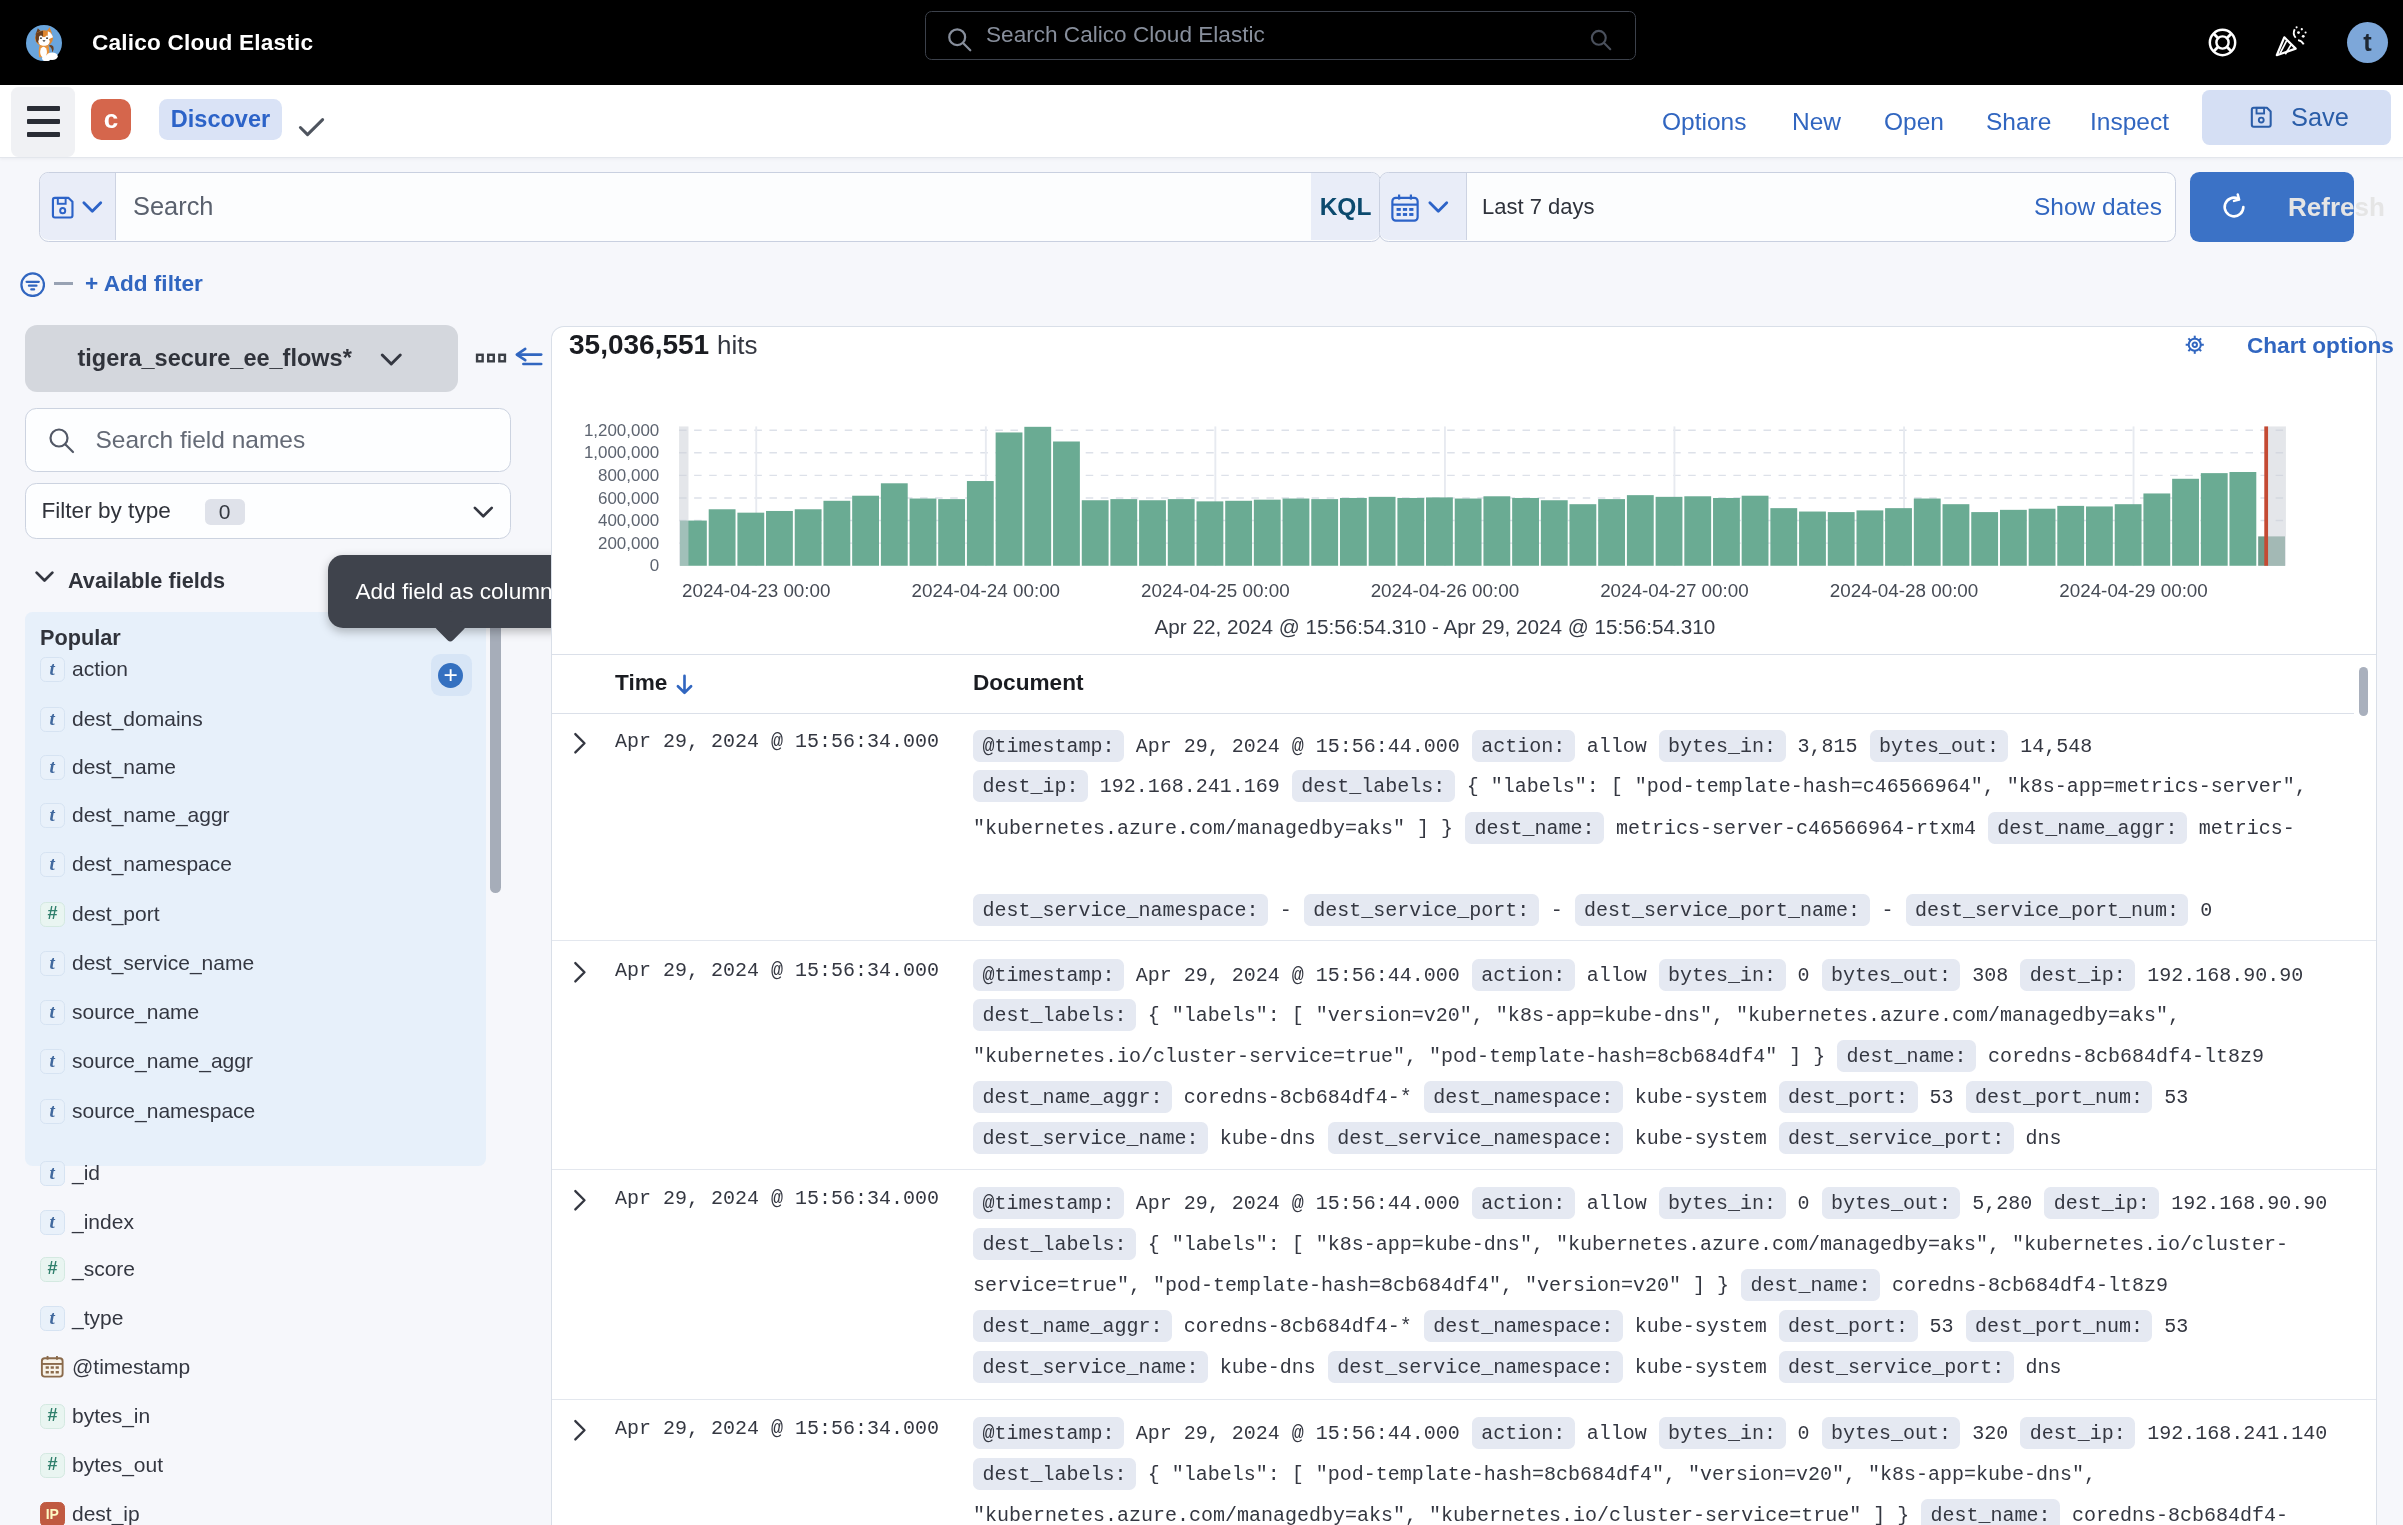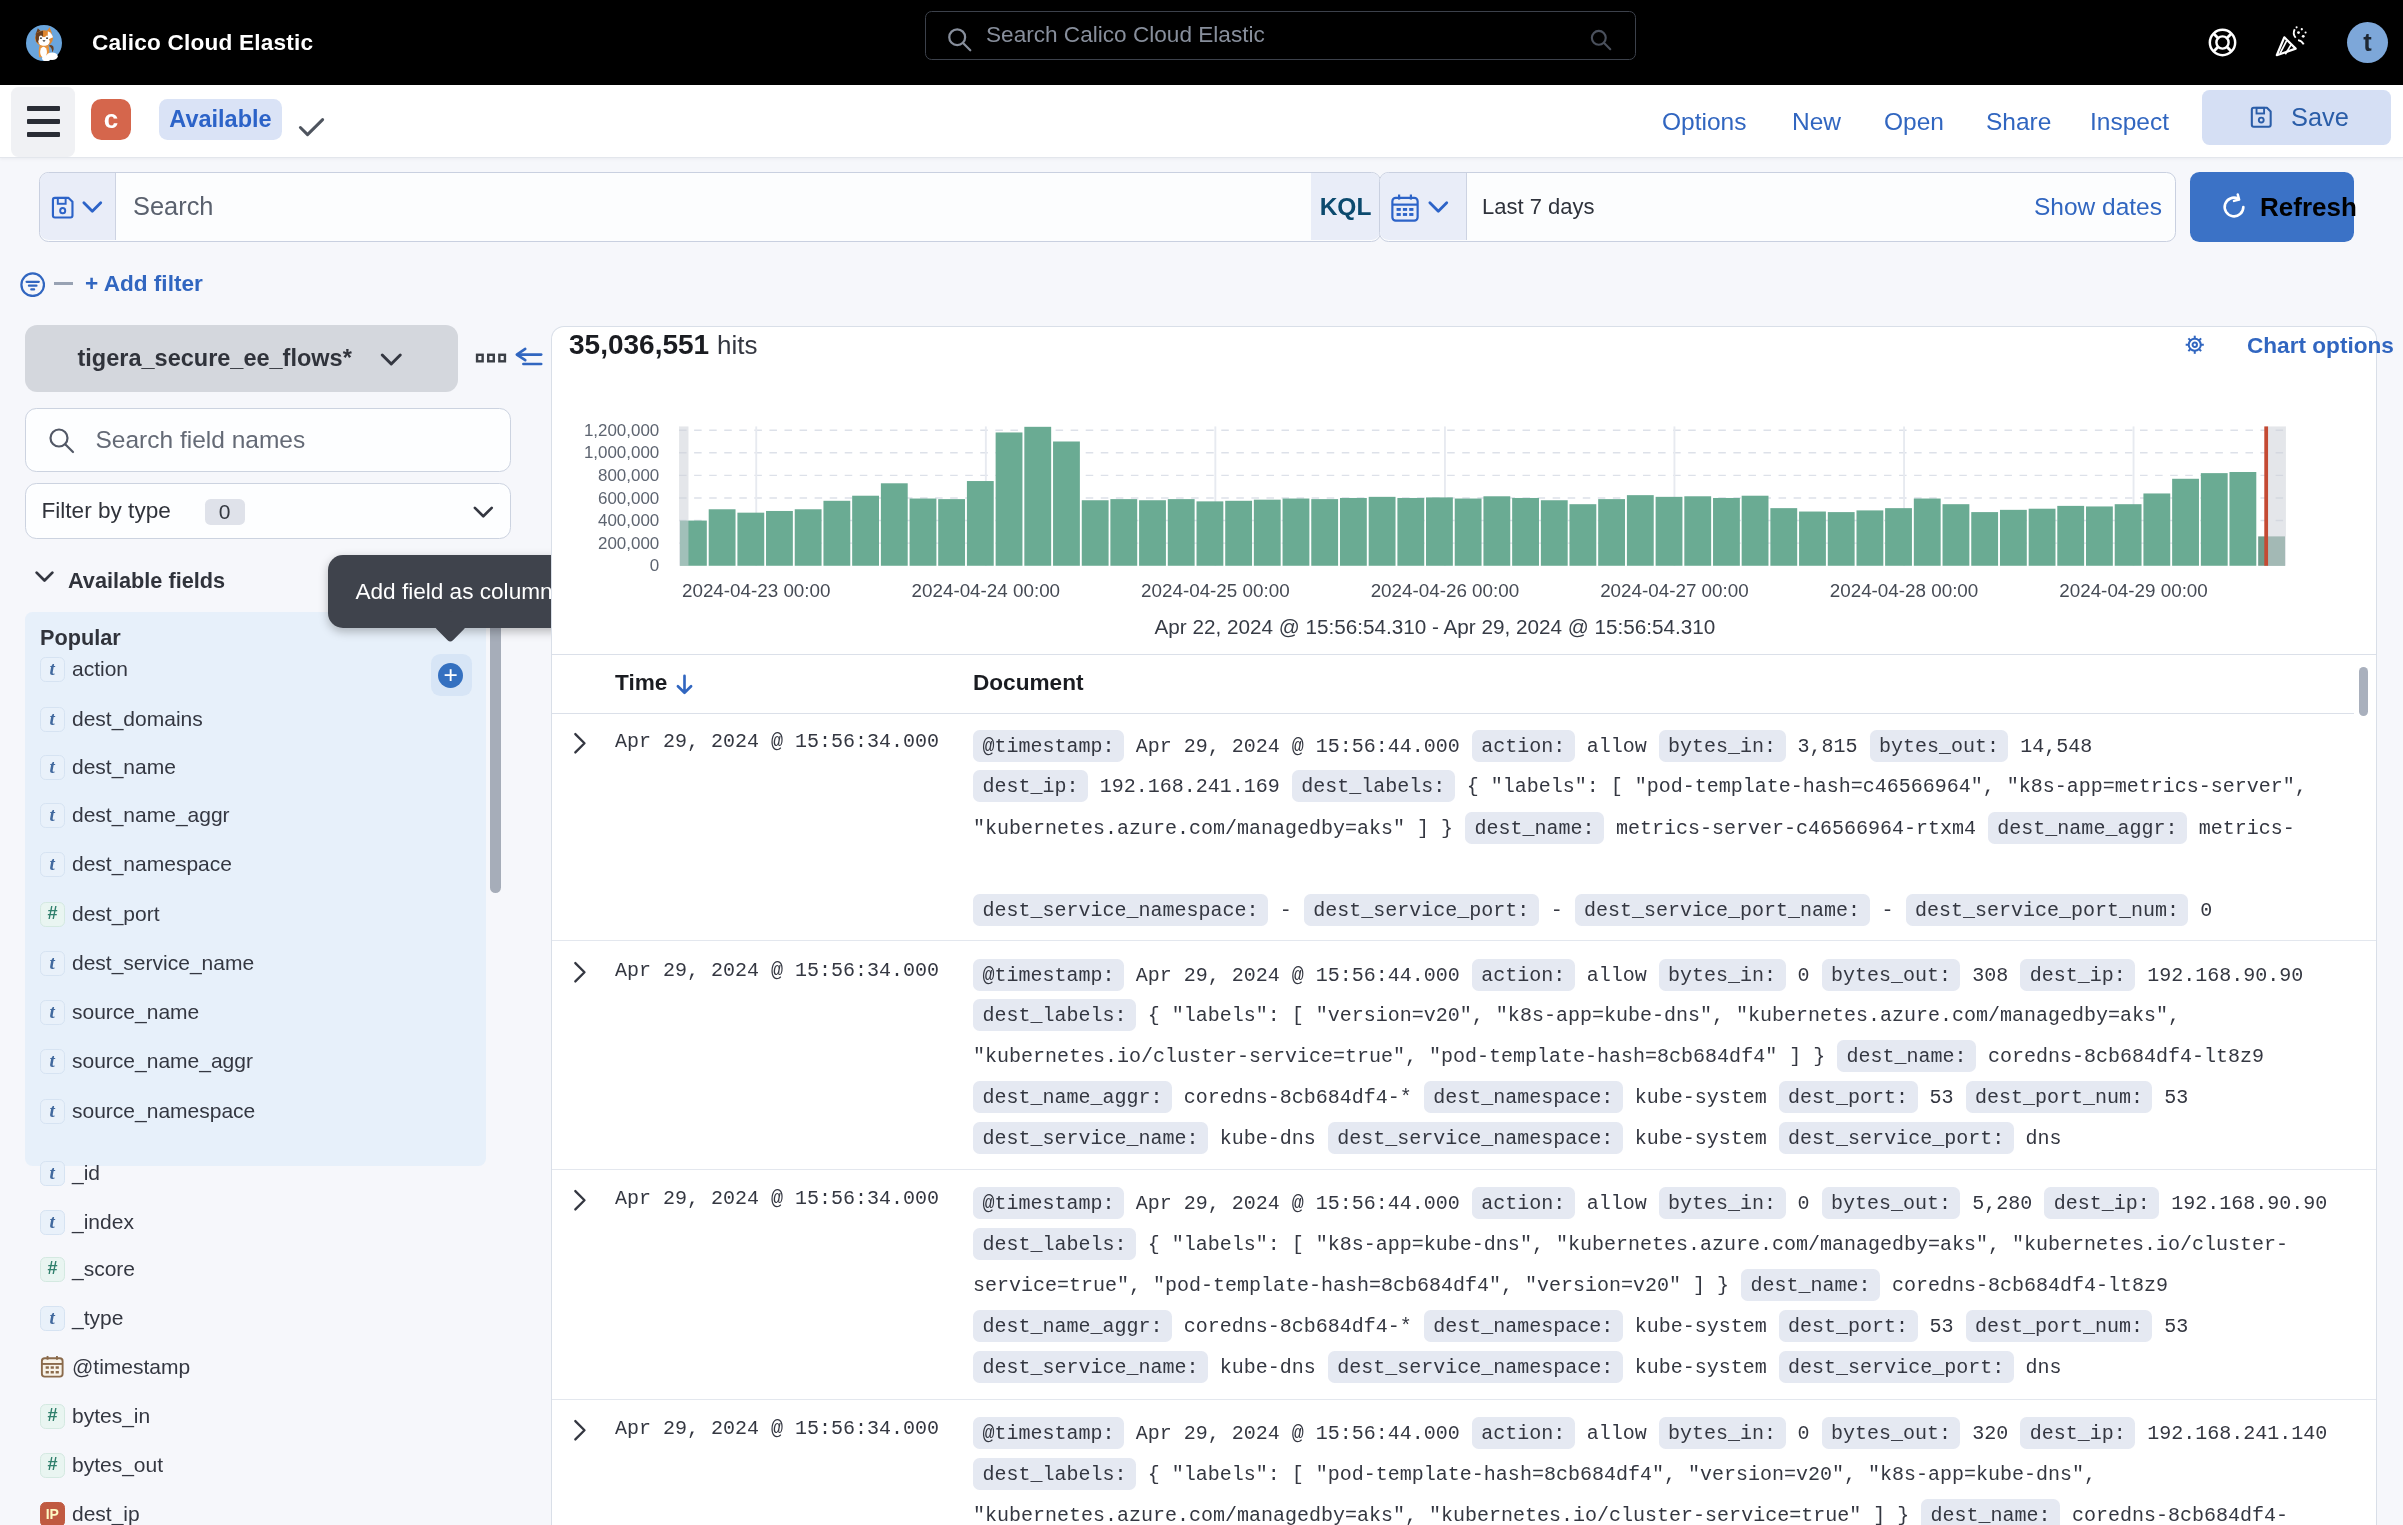--- a/index.html
+++ b/index.html
@@ -26,21 +26,21 @@
 
 
 #qbar { left:39px; top:172px; width:1342px; height:70px; background:#fcfdfe; border:1.4px solid #c9d0e0; border-radius:9.4px; }
 #qbar .seg { position:absolute; left:0; top:0; width:76px; height:67px; background:#e9edf8; border-radius:8.5px 0 0 8.5px; border-right:1.4px solid #cdd3e2; }
 #qbar .ph { position:absolute; left:93px; top:0; line-height:67px; font-size:25.4px; color:#5a616e; }
 #kql { position:absolute; right:0; top:0; width:69px; height:67px; background:#e9edf8; border-radius:0 8.5px 8.5px 0; color:#0c4a6e; font-weight:bold; font-size:24.5px; text-align:center; line-height:67px; }
 #dbar { left:1379px; top:172px; width:797px; height:70px; background:#fcfdfe; border:1.4px solid #c9d0e0; border-radius:9.4px; }
 #dbar .seg { position:absolute; left:0; top:0; width:87px; height:67px; background:#e9edf8; border-radius:8.5px 0 0 8.5px; border-right:1.4px solid #cdd3e2; }
 #dbar .lab { position:absolute; left:102px; top:0; line-height:67px; font-size:22px; color:#2f333c; }
 #showdates { position:absolute; right:13px; top:0; line-height:67px; font-size:24.5px; color:#3166c0; }
-#refresh { left:2190px; top:172px; width:164px; height:70px; background:#3b72c6; border-radius:9.4px; color:#000000; font-size:26px; font-weight:bold; line-height:70px; }
+#refresh { left:2190px; top:172px; width:164px; height:70px; background:#3b72c6; border-radius:9.4px; color:#e5e5e5; font-size:26px; font-weight:bold; line-height:70px;padding-left:28px; }
 #refresh span { margin-left:70px; }
 
 
 #addfilter { left:85px; top:271px; font-size:22.6px; font-weight:bold; color:#3166c0; }
 #dash { left:54px; top:282px; width:19px; height:2.8px; background:#98a2b3; }
 
 
 #idxpill { left:24.5px; top:325px; width:433px; height:67px; background:#d4d7dd; border-radius:12.2px; }
 #idxpill .t { position:absolute; left:53px; top:0; line-height:67px; font-weight:bold; font-size:23.5px; color:#30333b; }
 #fsearch { left:24.5px; top:408px; width:486px; height:64px; background:#fdfeff; border:1.4px solid #ccd3e0; border-radius:11.3px; }
@@ -141,21 +141,21 @@
   </svg>
   <div class="abs" style="left:2347px;top:21.7px;width:41px;height:41px;border-radius:50%;background:#7da7d9;color:#1e2732;font-size:25.4px;font-weight:bold;text-align:center;line-height:41px">t</div>
 
   <div class="abs" id="crumbrow"></div>
   <div class="abs" id="hamb">
       <span style="top:19px"></span>
       <span style="top:32px"></span>
       <span style="top:45px"></span>
     </div>
   <div class="abs" id="cbadge">c</div>
-  <div class="abs" id="discover">Available</div>
+  <div class="abs" id="discover">Discover</div>
   <svg class="abs" style="left:298px;top:117px" width="27" height="21" viewBox="0 0 34 26">
       <path d="M3 13 L12 22 L31 3" fill="none" stroke="#4e545e" stroke-width="3.8" stroke-linecap="round" stroke-linejoin="round"></path>
     </svg>
   <div class="abs navlink" style="left:1662px">Options</div>
   <div class="abs navlink" style="left:1792px">New</div>
   <div class="abs navlink" style="left:1884px">Open</div>
   <div class="abs navlink" style="left:1986px">Share</div>
   <div class="abs navlink" style="left:2090px">Inspect</div>
   <div class="abs" id="savebtn"><svg style="position:absolute;left:47px;top:15px" width="24.5" height="24.5" viewBox="0 0 26 26">
         <path d="M3 5 Q3 3 5 3 L19 3 L23 7 L23 21 Q23 23 21 23 L5 23 Q3 23 3 21 Z" fill="none" stroke="#2a5da8" stroke-width="2.2" stroke-linejoin="round"></path>

